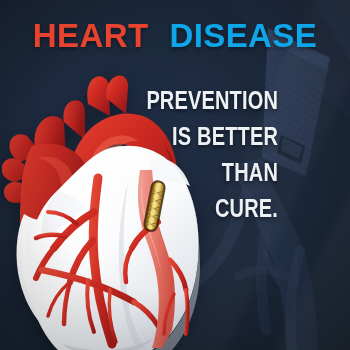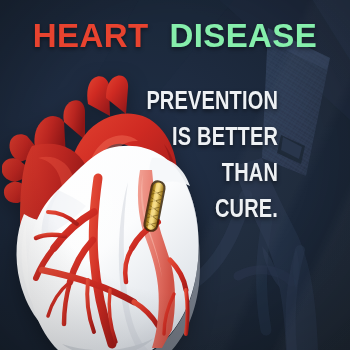--- a/index.html
+++ b/index.html
@@ -75,21 +75,21 @@
     white-space: nowrap;
     font-size: 33px;
     line-height: 38px;
     font-weight: 700;
     letter-spacing: 0.4px;
     font-family: "Liberation Sans Narrow", "Liberation Sans", sans-serif;
     text-shadow: 0 2px 4px rgba(0,0,0,0.45);
   }
   #headline .word-heart { color: #e8432f; }
   #headline .word-space { display: inline-block; width: 9px; }
-  #headline .word-disease { color: #86efac; margin-left: 12px; }
+  #headline .word-disease { color: #0ea5e9; margin-left: 12px; }
 
   
   #tagline {
     position: absolute;
     right: 72px;
     top: 82px;
     width: 180px;
     text-align: right;
     color: #eef1f4;
     font-size: 25px;

